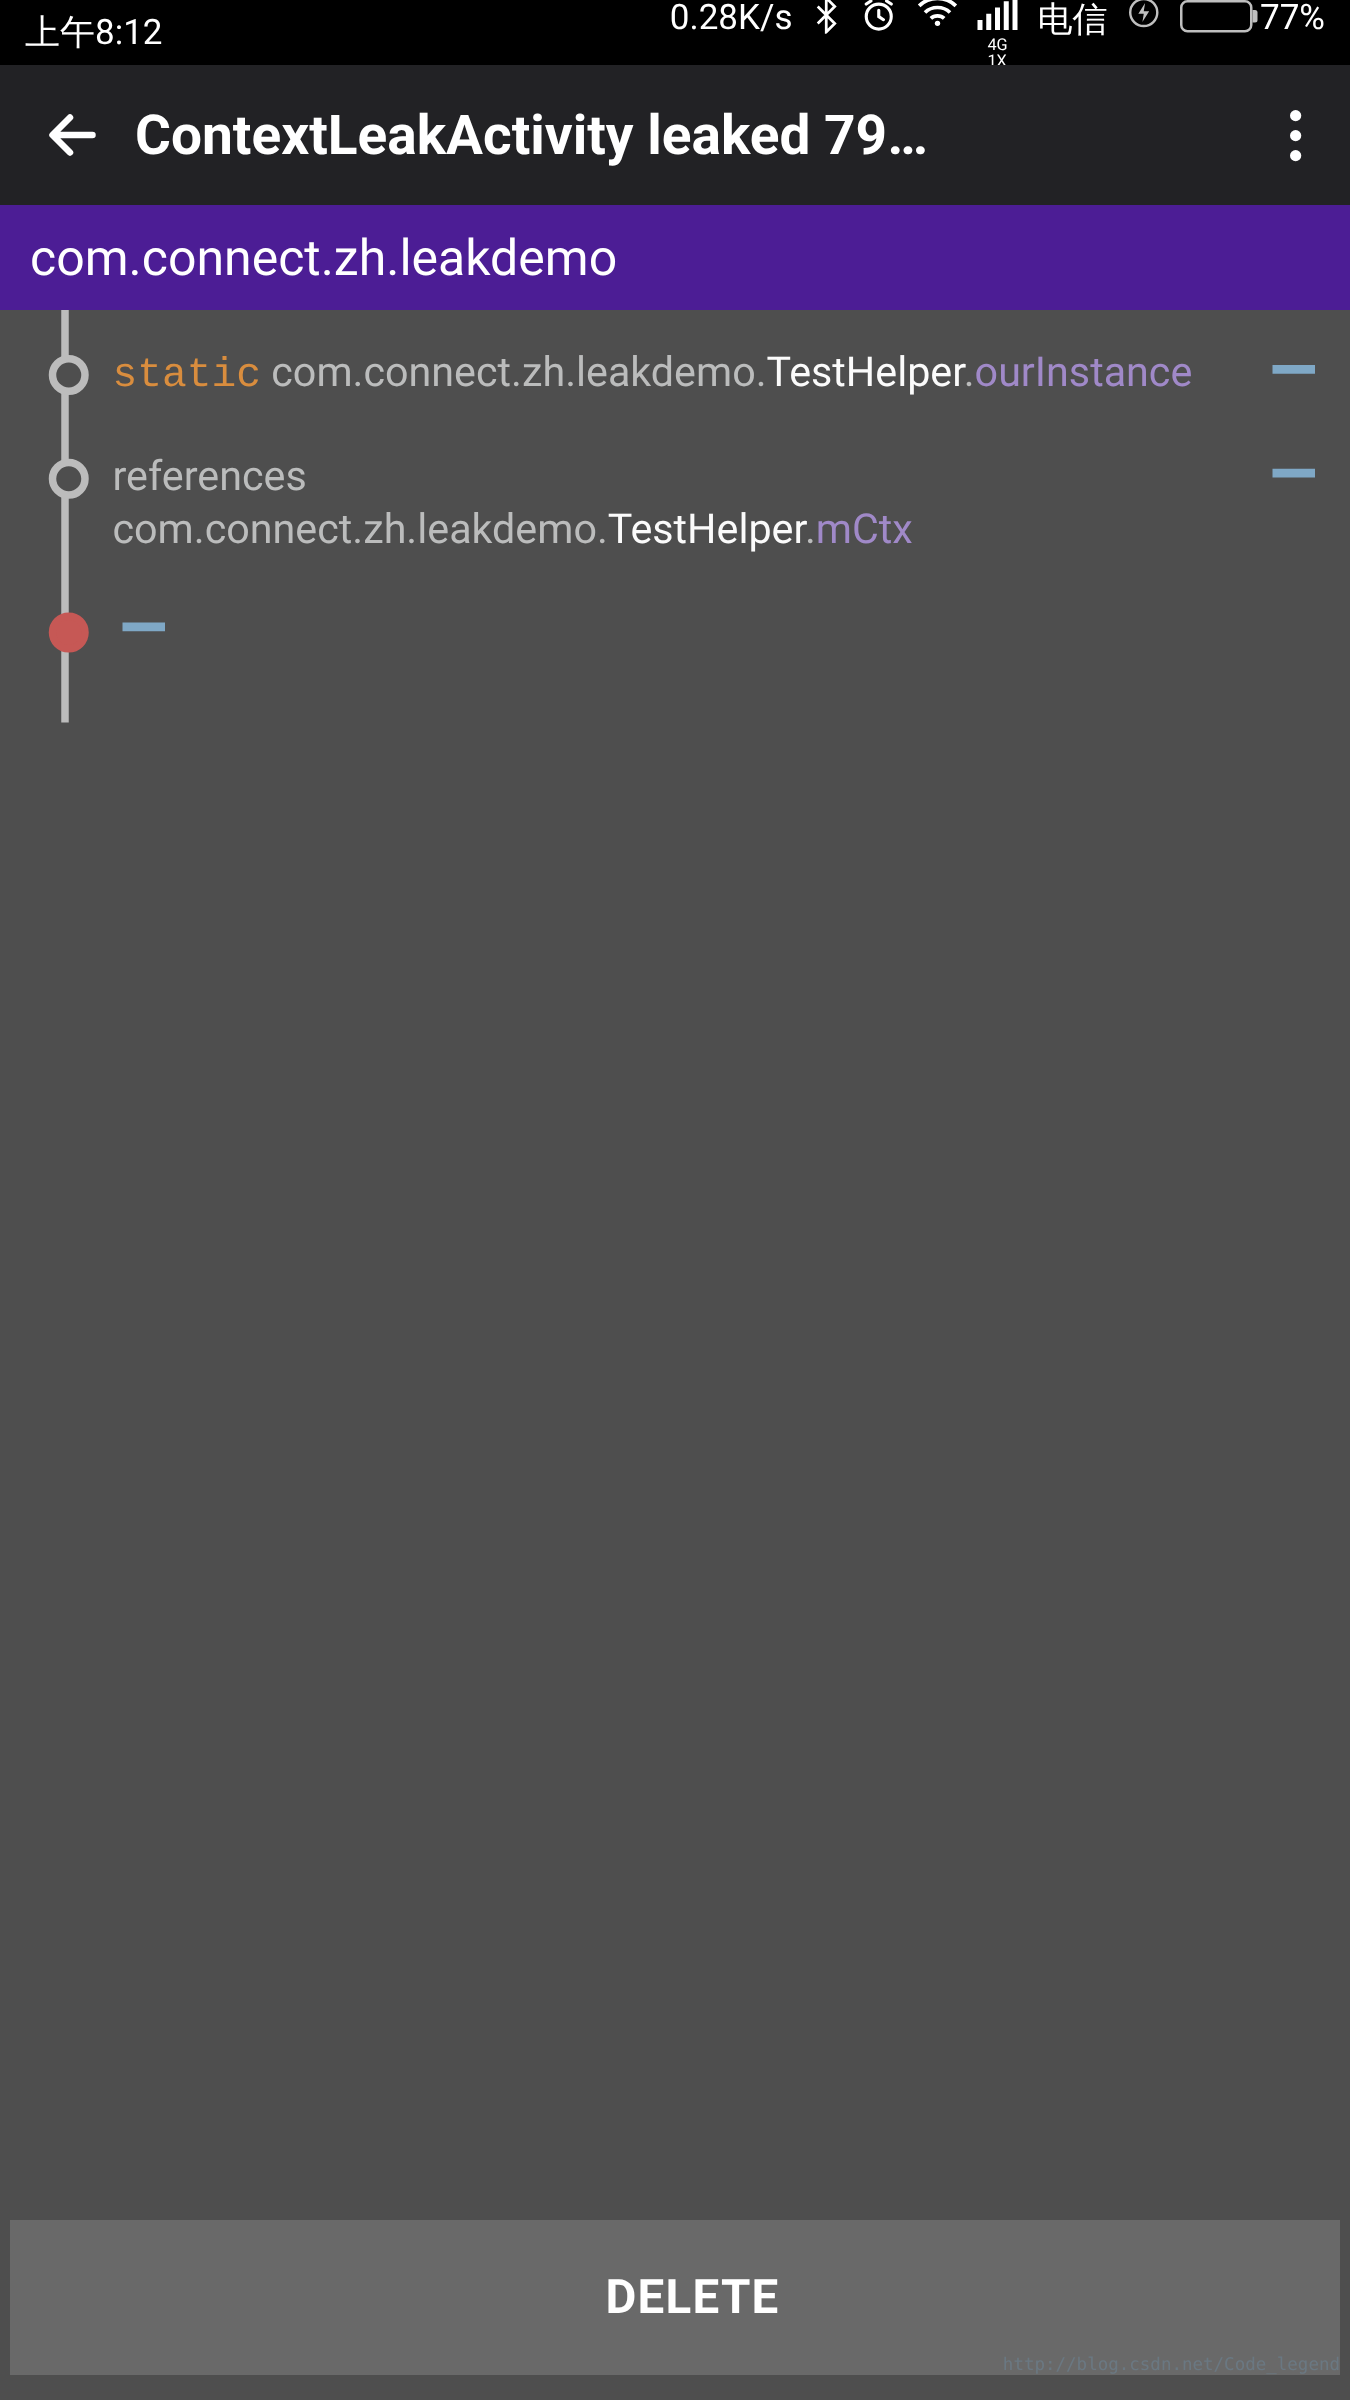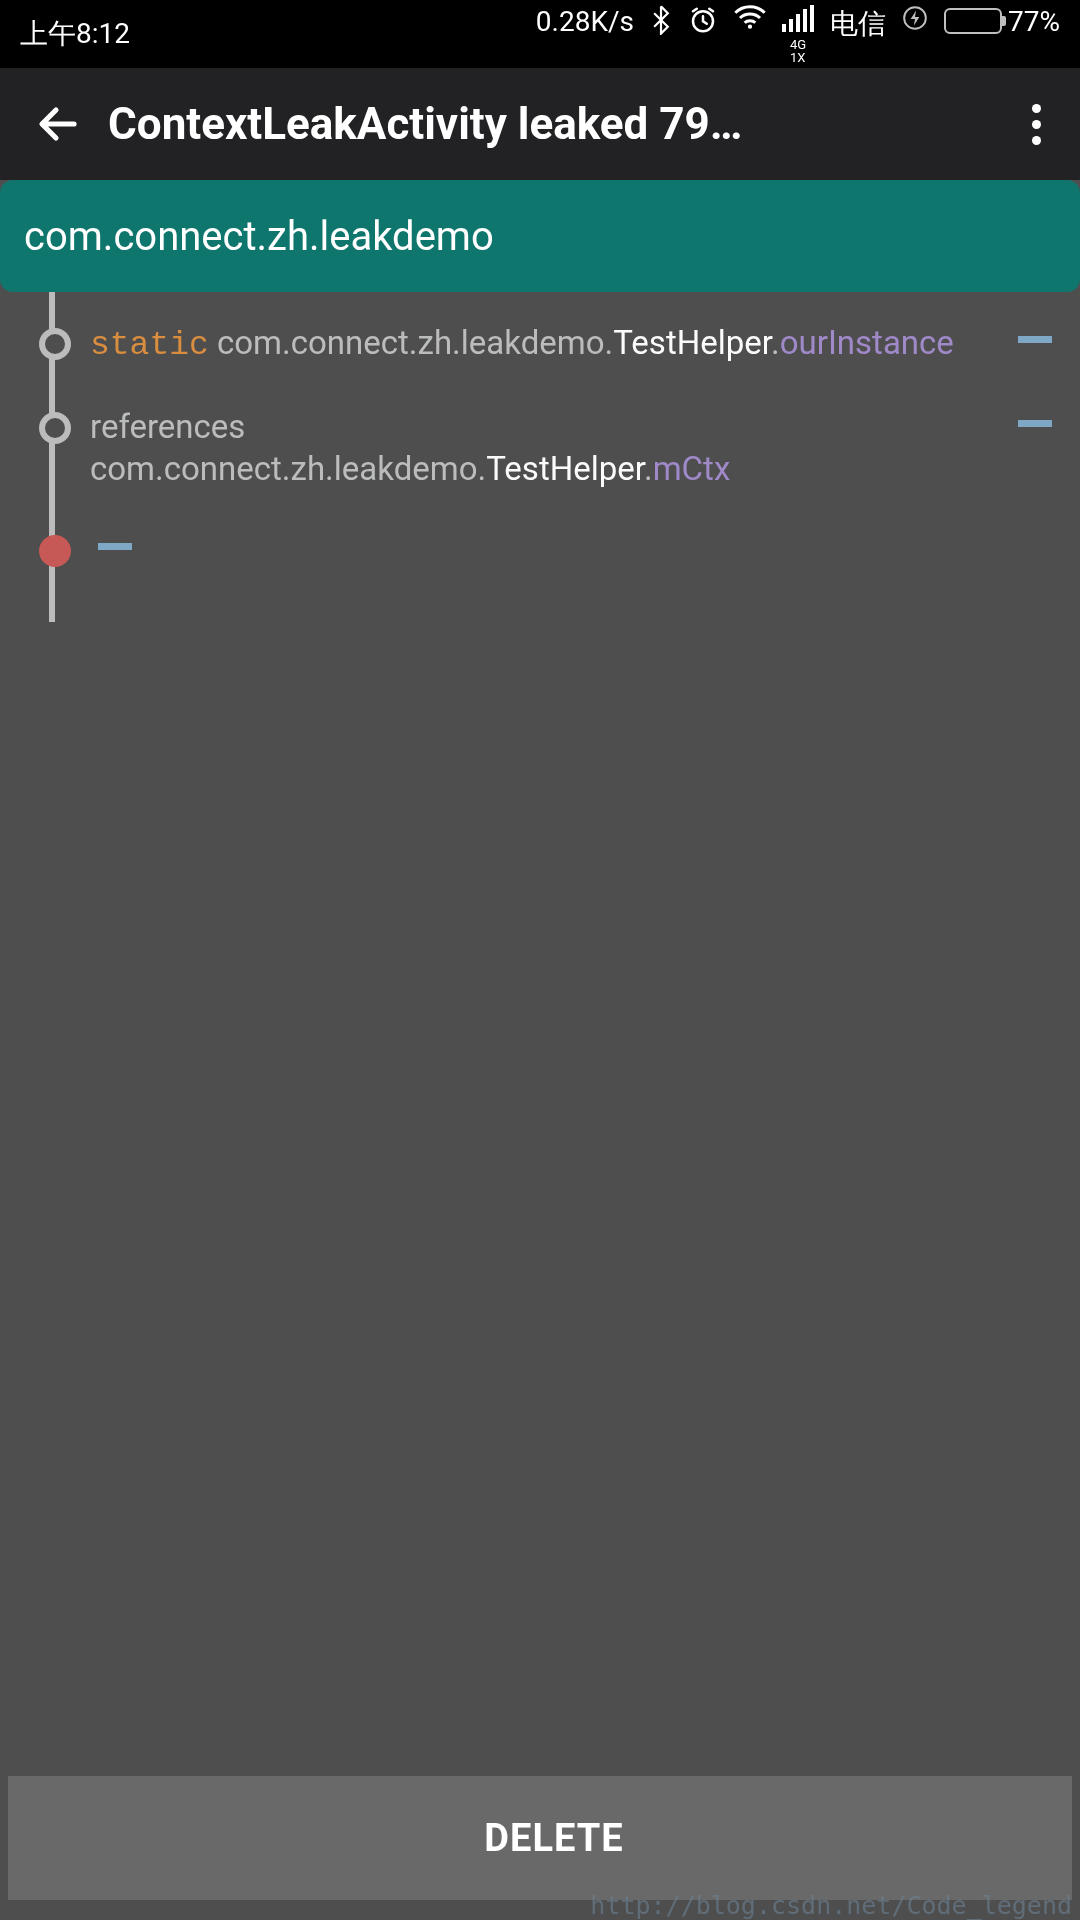--- a/index.html
+++ b/index.html
@@ -6,21 +6,21 @@
     html, body {
       width: 1080px;
       height: 1920px;
       background: #4e4e4e;
       font-family: -apple-system, "Helvetica Neue", Roboto, Arial, sans-serif;
       overflow: hidden;
     }
 
     
     .status-bar {
-      height: 68px;
+      height: 52px;
       background: #000;
       color: #fff;
       display: flex;
       align-items: center;
       justify-content: space-between;
       padding: 0 20px;
       font-size: 28px;
     }
     .status-left { display: flex; align-items: center; gap: 6px; }
     .status-right { display: flex; align-items: flex-start; gap: 16px; }
@@ -57,28 +57,27 @@
       white-space: nowrap;
       overflow: hidden;
       text-overflow: ellipsis;
       flex: 1;
     }
     .overflow-btn { width: 56px; height: 56px; display: flex; align-items: center; justify-content: center; flex-direction: column; gap: 7px; margin-left: 12px; }
     .overflow-btn .dot { width: 9px; height: 9px; border-radius: 50%; background: #fff; }
 
     
     .pkg-header {
-      background: #0f766e;
-      color: #fff;
-      height: 112px;
+      background: #4c1d95;
+      color: #fff;
+      height: 84px;
       display: flex;
       align-items: center;
       padding: 0 24px;
       font-size: 40px;
-      border-radius: 13px;
     }
 
     
     .leak-area {
       background: #4e4e4e;
       position: relative;
       padding: 0;
       height: calc(1920px - 52px - 112px - 112px - 152px);
       overflow: hidden;
     }
@@ -151,23 +150,23 @@
       color: #fff;
       font-size: 38px;
       font-weight: 700;
       letter-spacing: 1px;
       margin-left: 28px;
     }
 
     .watermark {
       position: absolute;
       right: 8px;
-      bottom: 0;
+      bottom: 20px;
       color: #6c8394;
-      font-size: 25px;
+      font-size: 14px;
       font-family: monospace;
       opacity: .6;
     }
   </style>
 </head>
 <body>
 
 <div class="status-bar">
   <div class="status-left">
     <span>上午8:12</span>

